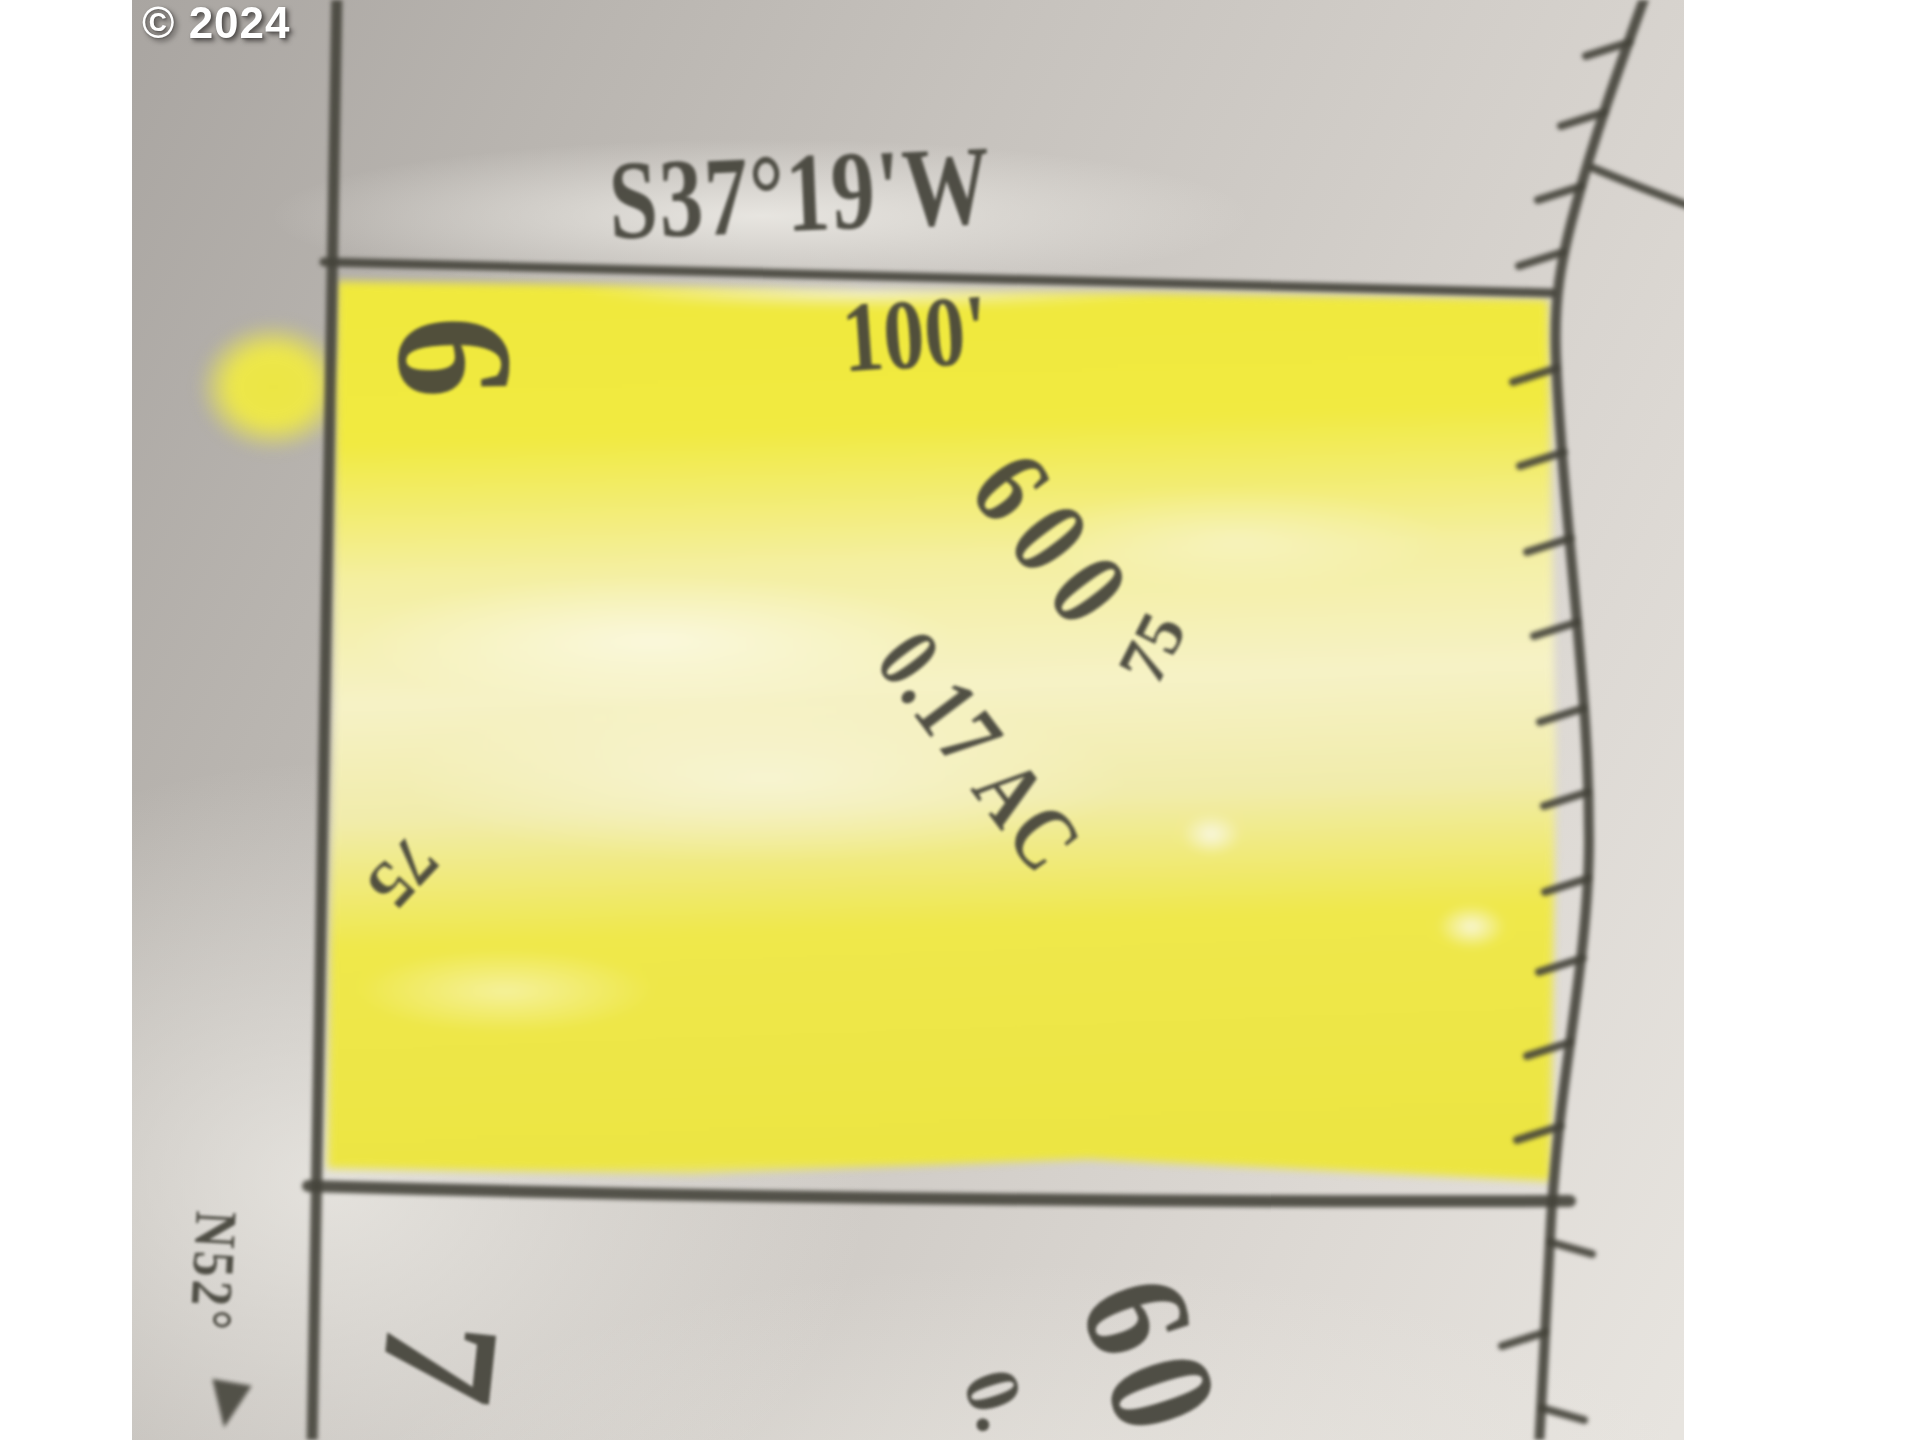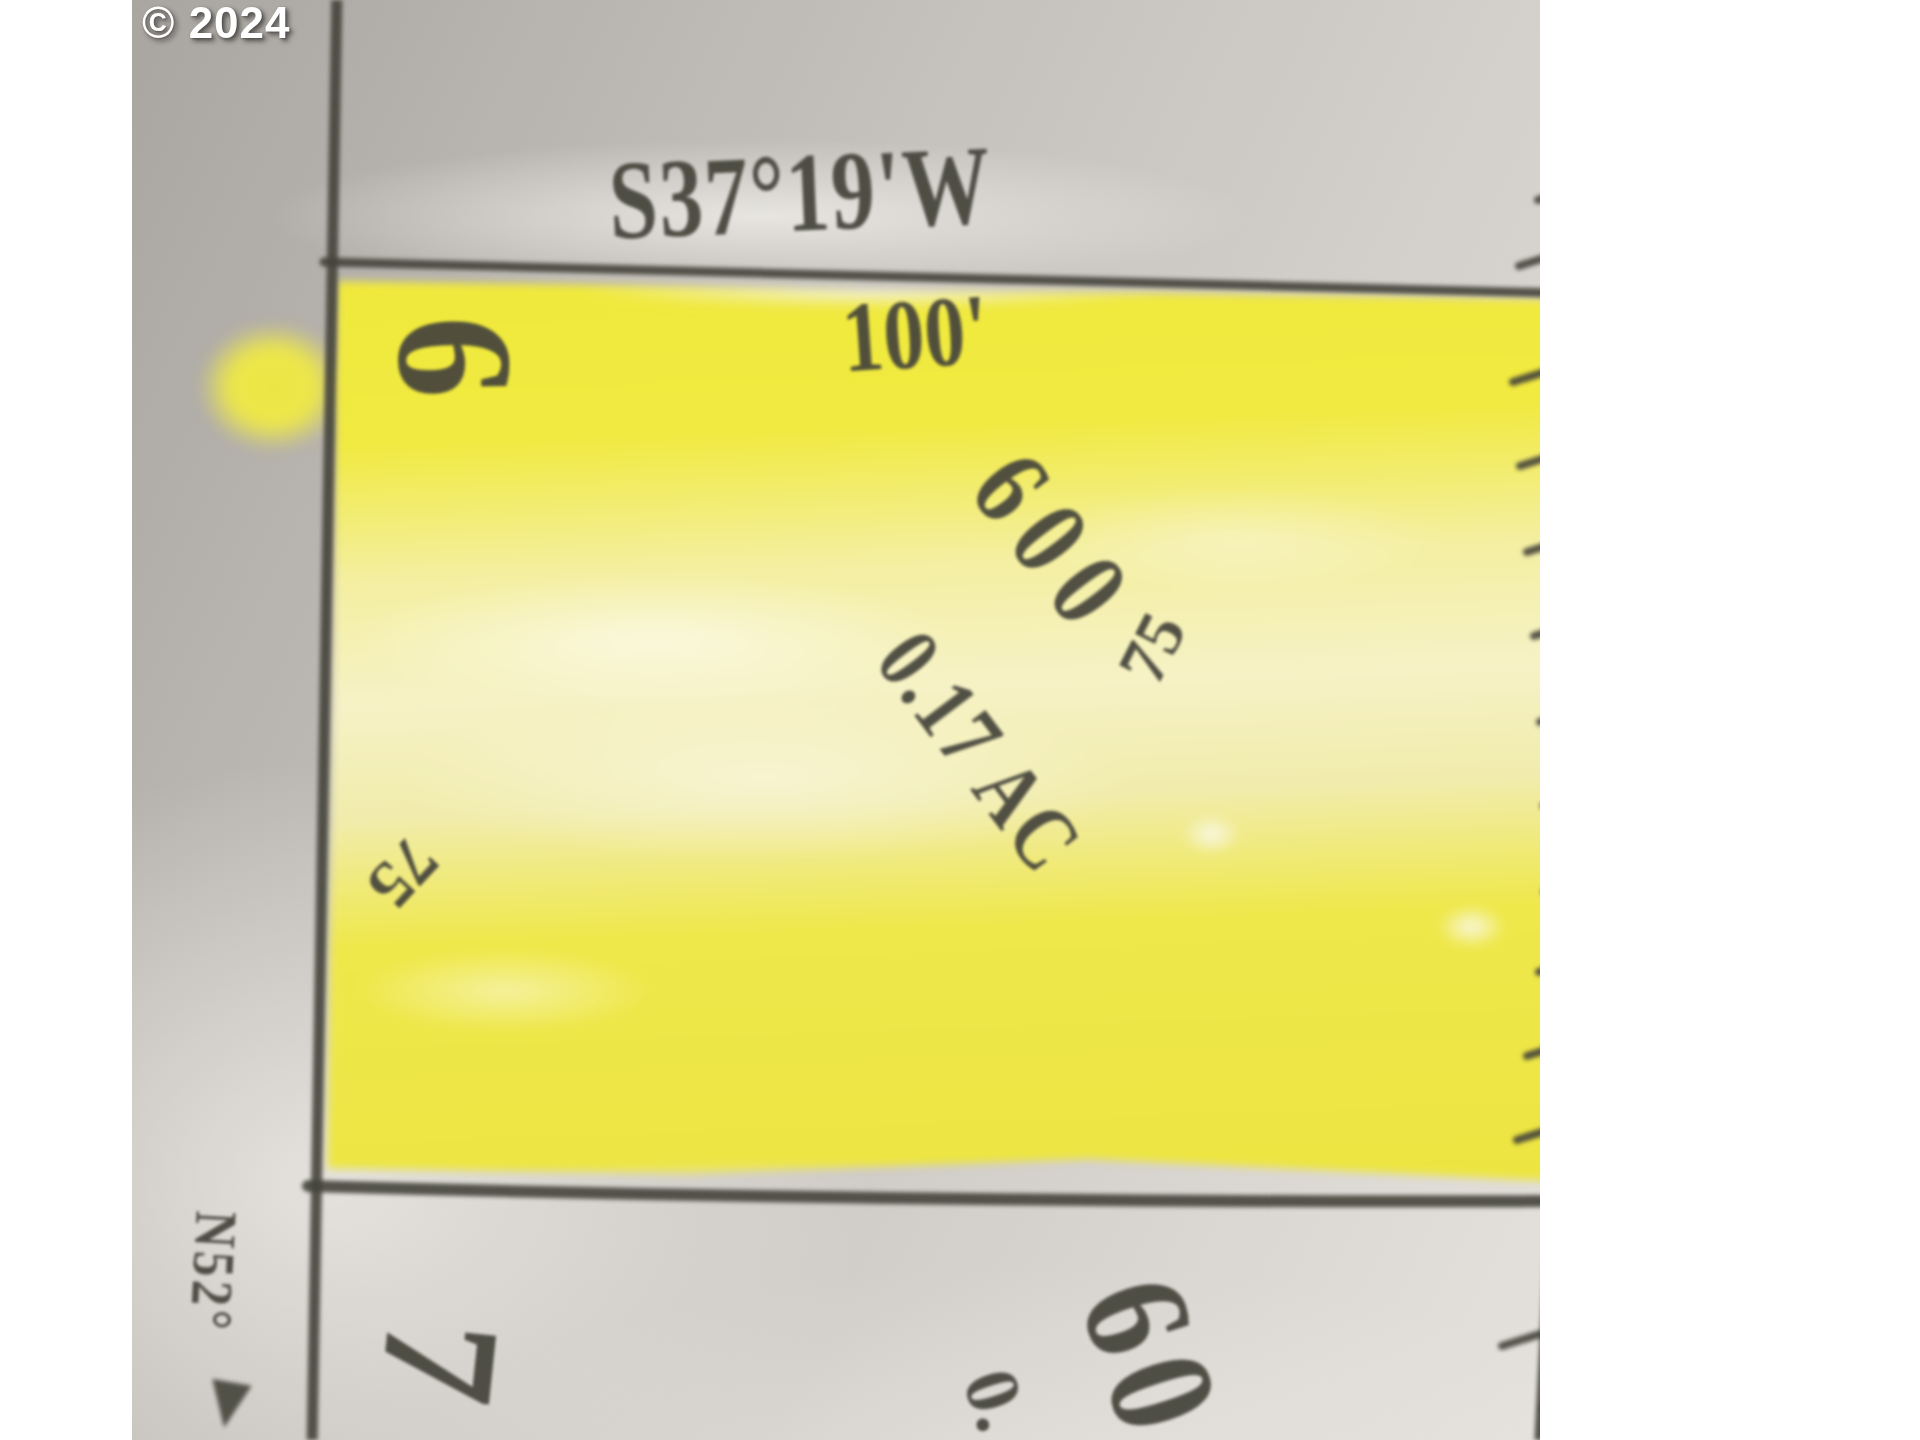--- a/index.html
+++ b/index.html
@@ -1,16 +1,16 @@
 <!DOCTYPE html>
 <html style="--hl: #f1ea41; --pencil: #45443b; --paper-dark: #a9a5a1; --paper-light: #e7e4df; --wm: #ffffff;"><head>
 <meta charset="utf-8">
 <style>
   html,body{margin:0;padding:0;background:#ffffff;width:1920px;height:1440px;overflow:hidden;}
-  #stage{position:relative;width:1540px;height:1440px;background:#ffffff;overflow:hidden;}
+  #stage{position:relative;width:1684px;height:1440px;background:#ffffff;overflow:hidden;}
 
   
   .photo{
     position:absolute;left:132px;top:0;width:1655px;height:1440px;
     background-image:
       radial-gradient(ellipse 700px 110px at 38% 15%, rgba(238,236,231,0.85), transparent 70%),
       radial-gradient(ellipse 900px 700px at 12% 82%, rgba(240,238,233,0.75), transparent 60%),
       radial-gradient(ellipse 1100px 450px at 55% 108%, rgba(237,235,229,0.6), transparent 65%),
       linear-gradient(115deg, var(--paper-dark,#a9a5a1) 0%, #b9b5b0 20%, #c6c2bd 38%,
                       #d2cec9 58%, #ddd9d4 76%, var(--paper-light,#e7e4df) 95%);

